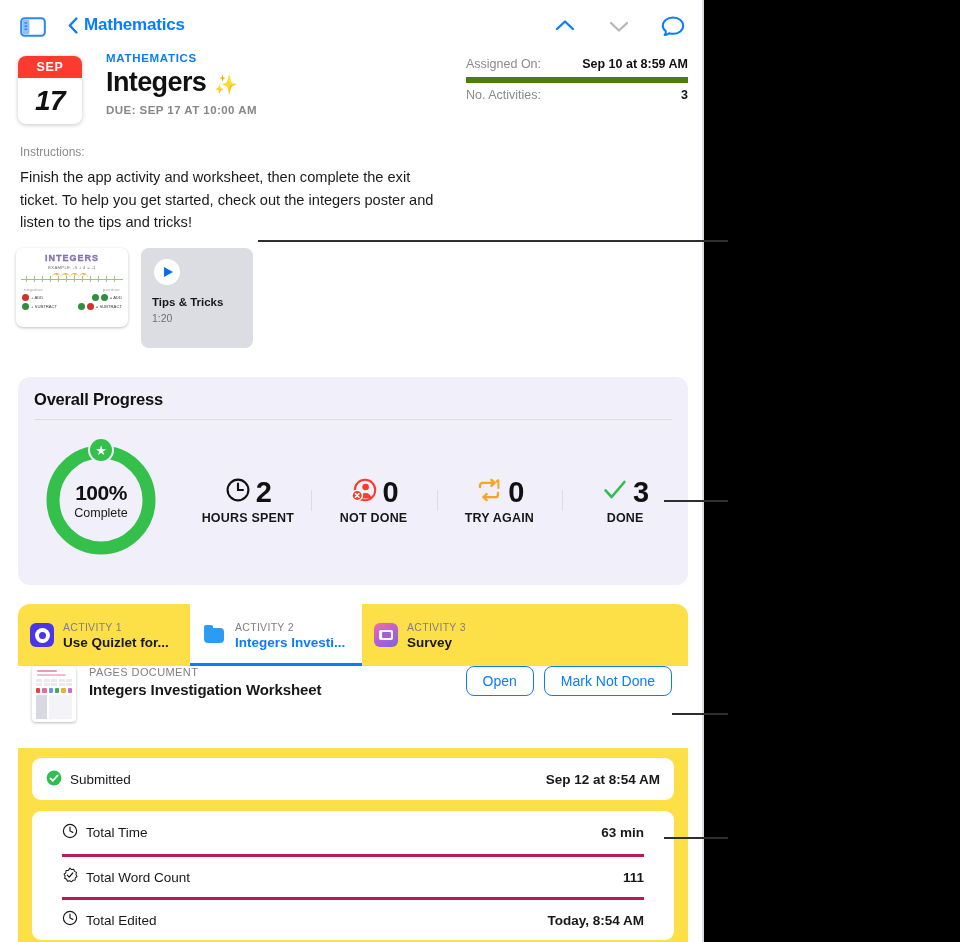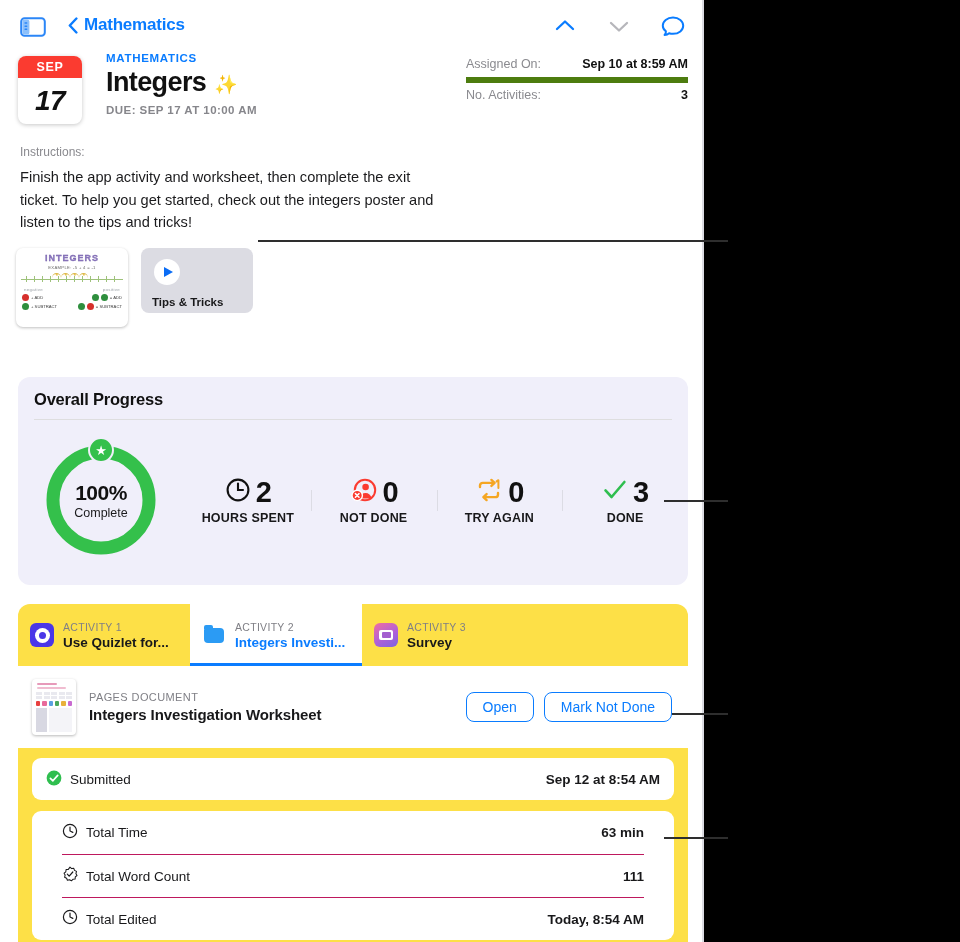--- a/index.html
+++ b/index.html
@@ -103,21 +103,21 @@
   .numline .star { position: absolute; top: 0px; font-size: 4px; color: #e8b93c; }
   .poster-legend { display: flex; justify-content: space-between; padding: 0 6px; font-size: 4.4px; color: #9aa0a6; letter-spacing: 0.3px; }
   .rule-rows { margin-top: 2px; padding: 0 4px; }
   .rule-row { display: flex; align-items: center; gap: 2px; margin-bottom: 2.4px; font-size: 4.2px; color: #3c3c3c; }
   .dot { width: 7px; height: 7px; border-radius: 50%; display: inline-block; flex: 0 0 auto; }
   .dot.red { background: #d6302c; }
   .dot.green { background: #2f8f3e; }
   .rule-gap { flex: 1 1 auto; }
 
   .video-card {
-    width: 112px; height: 65px; border-radius: 8px;
+    width: 112px; height: 100px; border-radius: 8px;
     background: #dcdce3; position: relative; overflow: hidden;
   }
   .play-circle {
     position: absolute; left: 13px; top: 11px; width: 26px; height: 26px;
     border-radius: 50%; background: #fff;
     display: flex; align-items: center; justify-content: center;
   }
   .play-tri {
     width: 0; height: 0; margin-left: 2px;
     border-left: 9px solid #0a6cf5;
@@ -197,21 +197,21 @@
   .tab-text { min-width: 0; }
   .tab-eyebrow { font-size: 10.5px; color: #7f7f85; letter-spacing: 0.3px; }
   .tab-title {
     font-size: 13.5px; font-weight: 700; color: #18181a; margin-top: 2px;
     white-space: nowrap; overflow: hidden;
   }
   .tab.active .tab-title { color: #0a7cff; }
 
   
   .doc-row {
-    height: 82px; background: #ffffff; display: flex; align-items: center;
+    height: 82px; background: #ffffff; display: flex; align-items: flex-start;
     padding: 0 16px 0 14px;
   }
   .doc-thumb {
     width: 44px; height: 56px; border-radius: 4px; background: #fff;
     box-shadow: 0 1px 3px rgba(0,0,0,0.28); overflow: hidden; flex: 0 0 auto; position: relative;
   }
   .dt-head { margin: 4px 5px 0 5px; }
   .dt-bar { height: 2px; border-radius: 1px; background: #e79aba; margin-bottom: 1.5px; }
   .dt-bar.w60 { width: 60%; } .dt-bar.w85 { width: 85%; background: #f0bcd0; }
   .dt-grid { margin: 3px 4px 0 4px; }
@@ -239,21 +239,21 @@
   }
   .sub-left { display: flex; align-items: center; gap: 8px; font-size: 13.5px; color: #18181a; }
   .sub-right { margin-left: auto; font-size: 13.5px; font-weight: 700; color: #18181a; }
 
   
   .list-card {
     margin: 11px 14px 0 14px; background: #fff; border-radius: 9px;
     padding: 0 30px; overflow: hidden;
   }
   .list-row { height: 43px; display: flex; align-items: center; gap: 8px; }
-  .list-row + .list-row { border-top: 1px solid #be185d; }
+  .list-row + .list-row { border-top: 3px solid #be185d; }
   .list-label { font-size: 13.5px; color: #18181a; }
   .list-val { margin-left: auto; font-size: 13.5px; font-weight: 700; color: #18181a; }
 
   
   .callout { position: absolute; height: 2px; background: #2e2e2e; }
 </style>
 </head>
 <body>
 
 <div id="screen">

